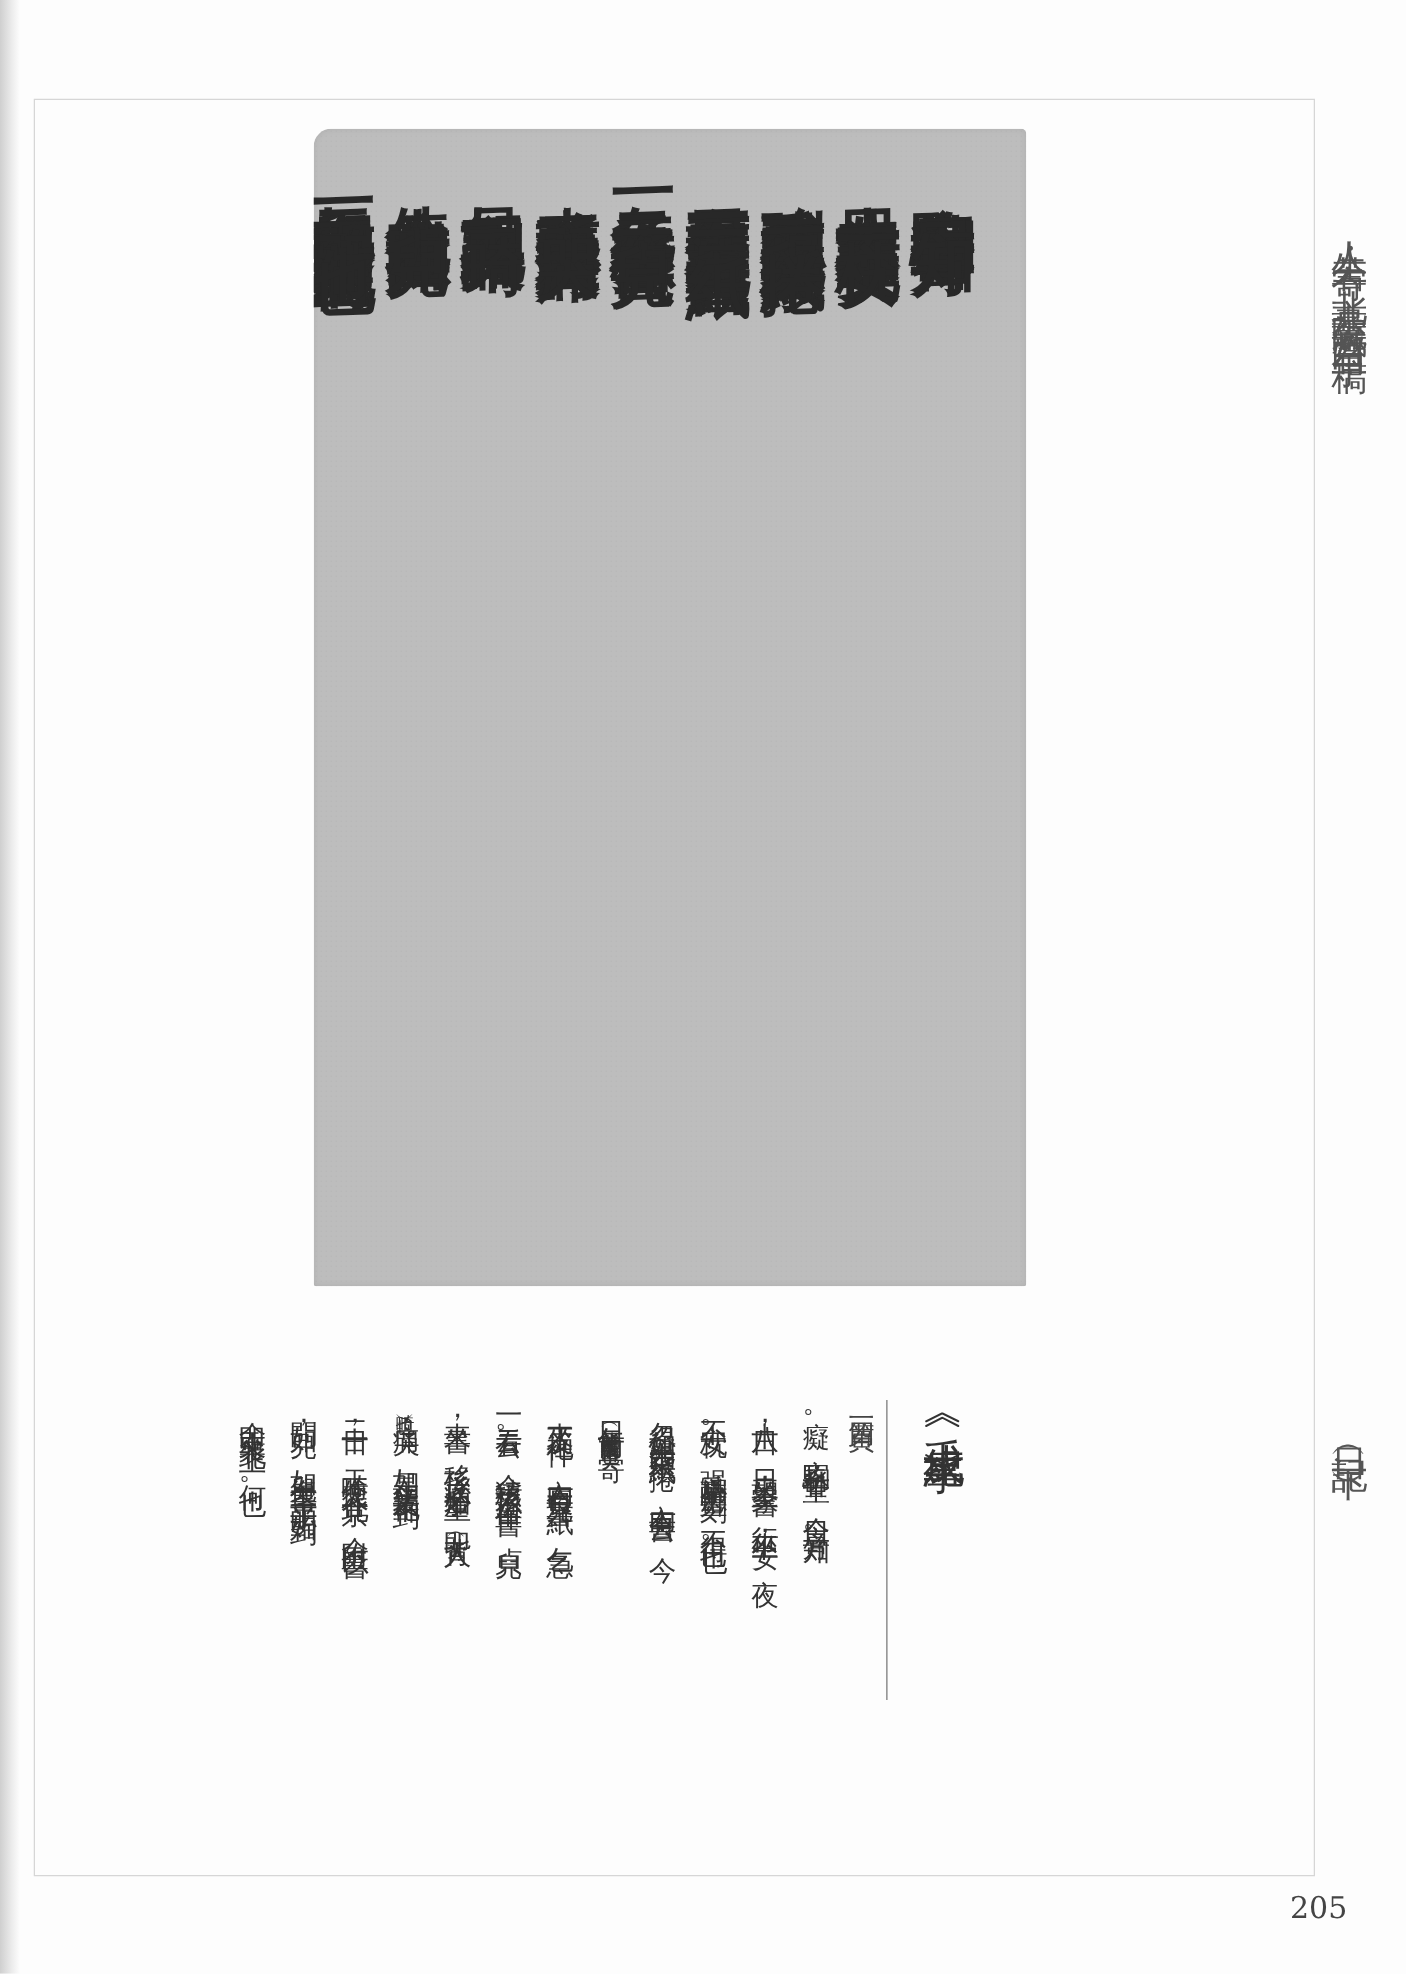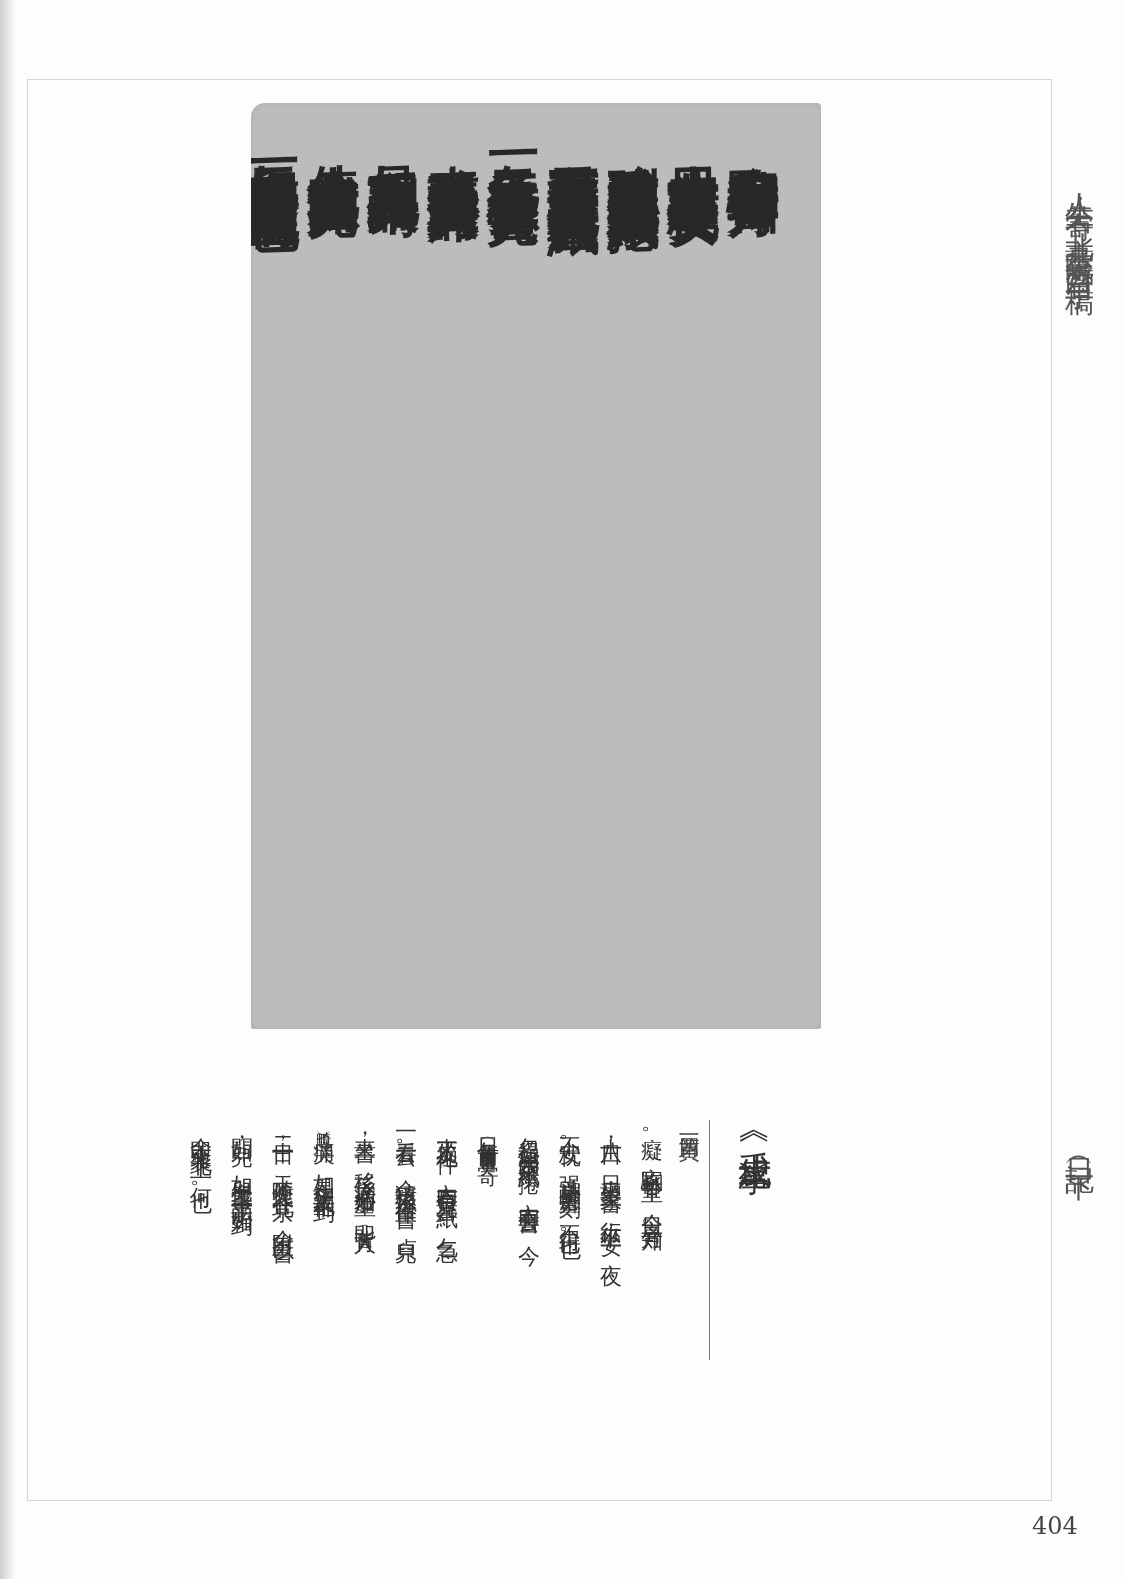--- a/index.html
+++ b/index.html
@@ -118,13 +118,13 @@
   <div class="body-col"><span>日午前</span><span class="note">（此如兒十七午後紙捲內書也）</span><span>寄</span></div>
   <div class="body-col">來皮袍一件，內有長兒書一紙，乞急</div>
   <div class="body-col">一看云云。余猜移孫不自作書，貞兒</div>
   <div class="body-col"><span>來書，移孫之病必加重，即背人</span><span class="note">（背天</span></div>
   <div class="body-col"><span class="note">畸也）</span><span>痛哭，如是立望皮袍不到。</span></div>
   <div class="body-col">二十日，天畸使人往北京，余附以書</div>
   <div class="body-col">問如兒，如兒復書二十一平明始到，</div>
   <div class="body-col">余即束裝北上，何也。</div>
 </div>
 
-<div class="page-number">404</div>
+<div class="page-number">205</div>
 
 </body></html>

